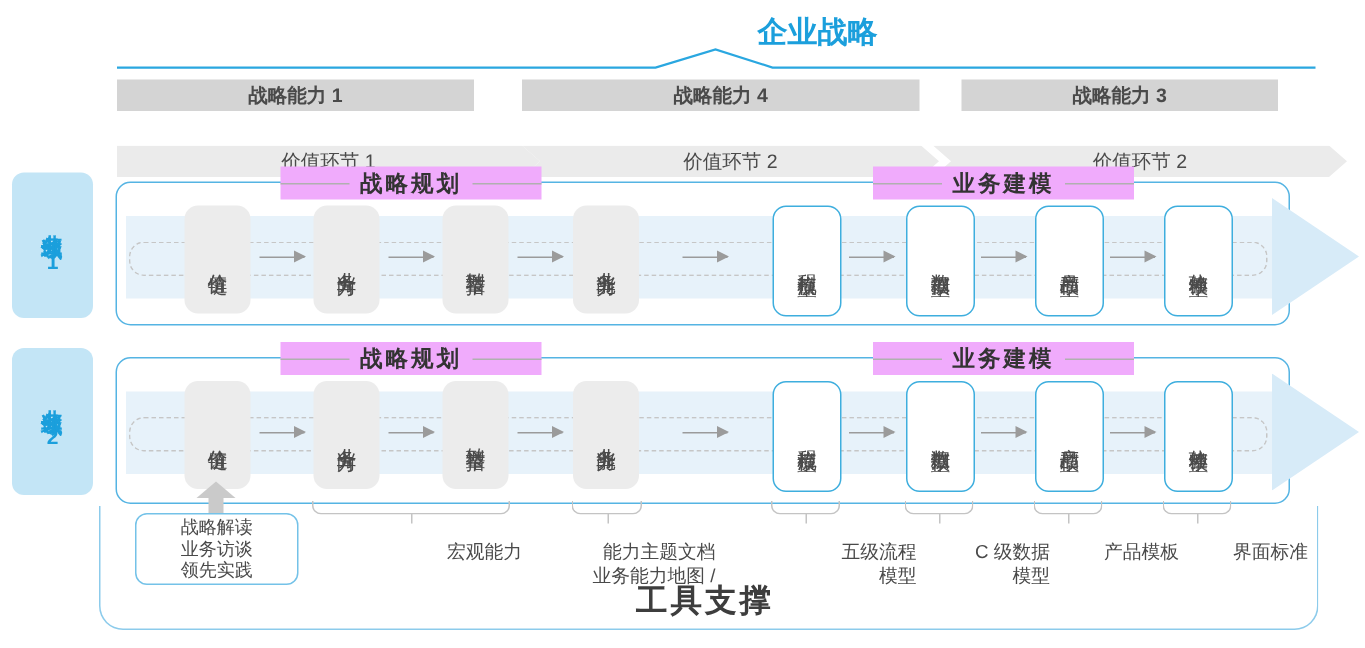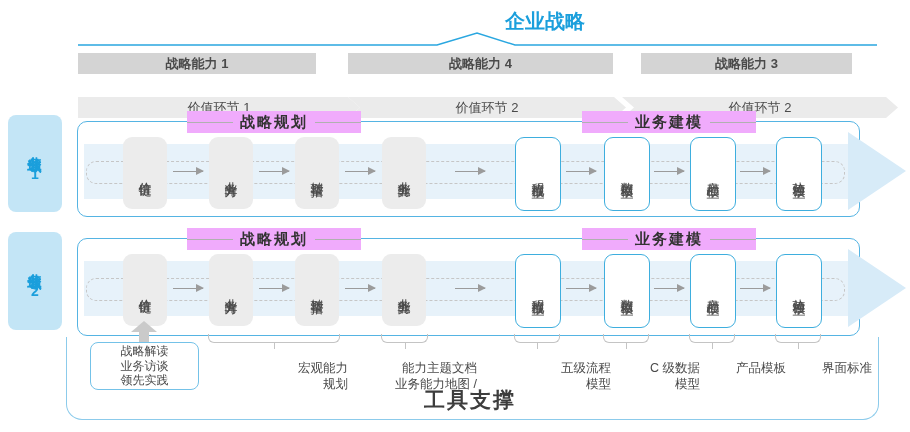--- a/index.html
+++ b/index.html
@@ -218,21 +218,20 @@
     </div>
   <div class="bracket" style="left:689px;width:44px;">
       <i class="stem"></i>
     </div>
   <div class="bracket" style="left:775px;width:44px;">
       <i class="stem"></i>
     </div>
 
   <div class="ann" style="left:198px;">
     <div>宏观能力</div>
-    <div>规划</div>
   </div>
   <div class="ann" style="left:327px;">
     <div>能力主题文档</div>
     <div>业务能力地图 /</div>
   </div>
   <div class="ann" style="left:461px;">
     <div>五级流程</div>
     <div>模型</div>
   </div>
   <div class="ann" style="left:550px;">

